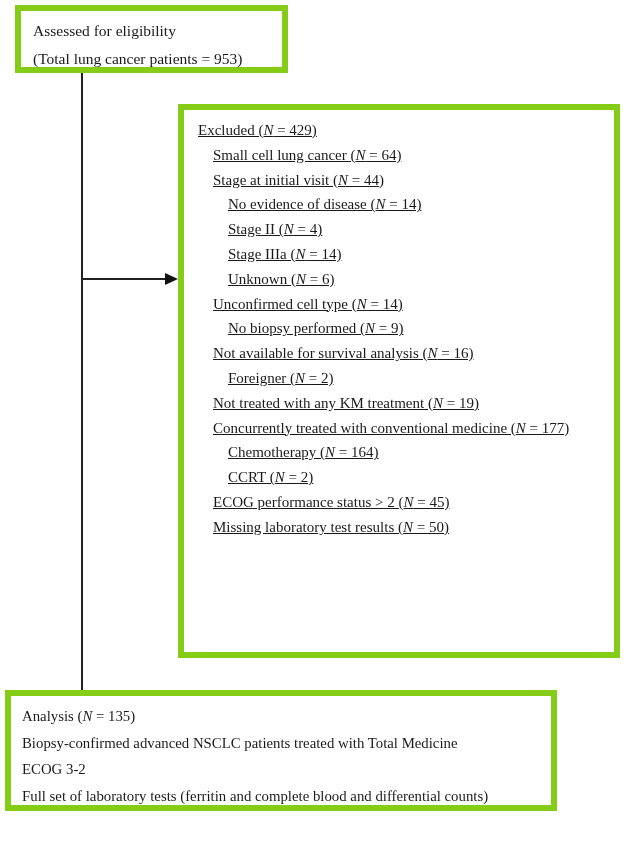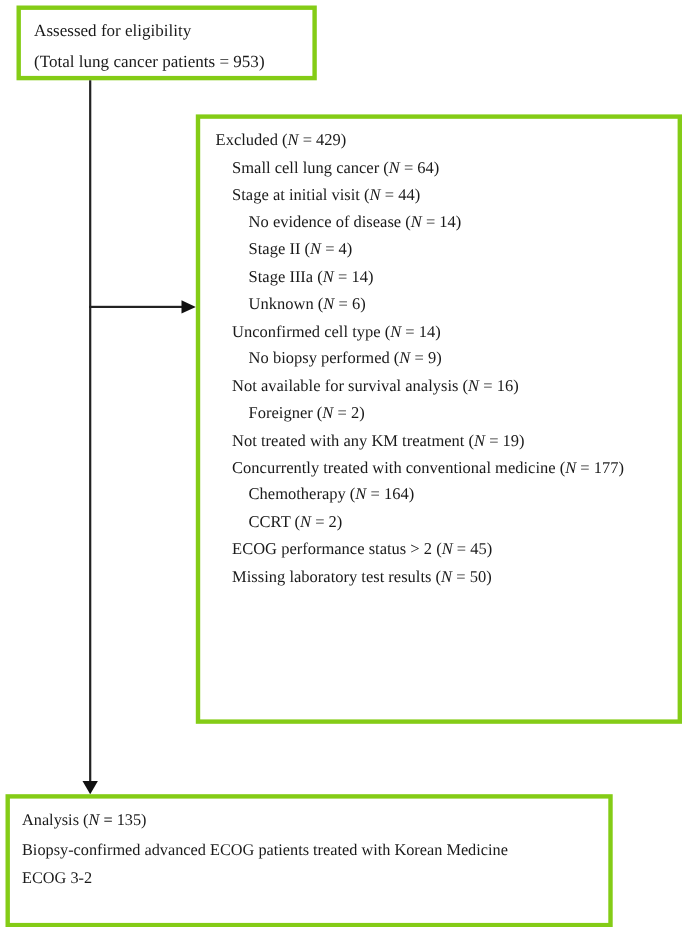--- a/index.html
+++ b/index.html
@@ -8,35 +8,35 @@
     width: 627px;
     height: 843px;
     background: #ffffff;
     font-family: "Liberation Serif", serif;
     color: #1a1a1a;
     overflow: hidden;
   }
   .box {
     position: absolute;
     box-sizing: border-box;
-    border: 4px solid #84cc16;
+    border: 6px solid #84cc16;
     background: #ffffff;
   }
   .box-assessed {
     left: 15px; top: 5px; width: 273px; height: 68px;
     padding: 6px 10px 0 12px;
     font-size: 15.5px; line-height: 28px;
   }
   .box-excluded {
     left: 178px; top: 104px; width: 442px; height: 554px;
     padding: 8px 6px 0 14px;
-    font-size: 15px; line-height: 24.8px;
+    font-size: 15px; line-height: 24.8px; text-decoration: underline;
   }
   .box-analysis {
-    left: 5px; top: 722px; width: 552px; height: 121px;
+    left: 5px; top: 690px; width: 552px; height: 121px;
     padding: 7px 8px 0 11px;
     font-size: 14.8px; line-height: 26.5px;
   }
   .line { white-space: pre-wrap; }
   .indent-1 { padding-left: 15px; }
   .indent-2 { padding-left: 30px; }
   .line i { font-style: italic; }
   .connector {
     position: absolute;
     background: #222222;
@@ -90,17 +90,18 @@
       <div class="line indent-1">Not treated with any KM treatment (<i>N</i> = 19)</div>
       <div class="line indent-1">Concurrently treated with conventional medicine (<i>N</i> = 177)</div>
       <div class="line indent-2">Chemotherapy (<i>N</i> = 164)</div>
       <div class="line indent-2">CCRT (<i>N</i> = 2)</div>
       <div class="line indent-1">ECOG performance status &gt; 2 (<i>N</i> = 45)</div>
       <div class="line indent-1">Missing laboratory test results (<i>N</i> = 50)</div>
     </div>
 
   <div class="box box-analysis">
       <div class="line">Analysis (<i>N</i> = 135)</div>
-      <div class="line">Biopsy-confirmed advanced ECOG patients treated with Korean Medicine</div>
+      <div class="line">Biopsy-confirmed advanced NSCLC patients treated with Total Medicine</div>
       <div class="line">ECOG 3-2</div>
+      <div class="line">Full set of laboratory tests (ferritin and complete blood and differential counts)</div>
     </div>
 
 </div>
 
 </body></html>

